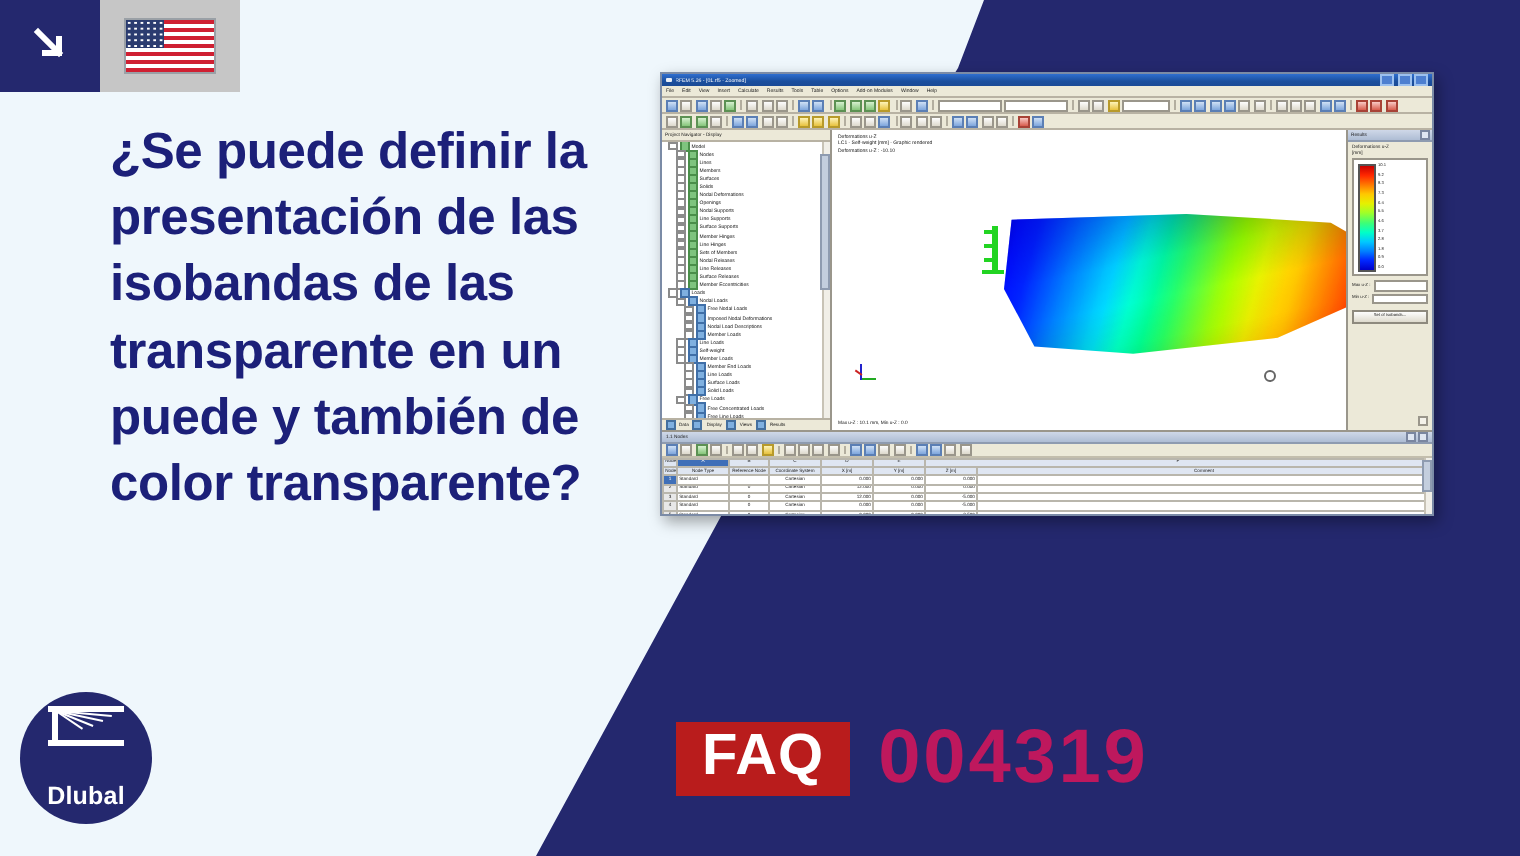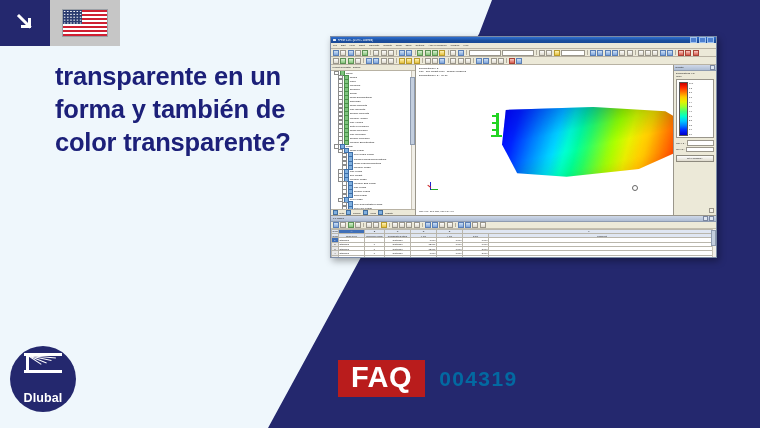--- a/index.html
+++ b/index.html
@@ -59,21 +59,21 @@
   .logo-mark .truss{position:absolute;left:4px;right:1px;top:2px;bottom:3px;}
   .logo-mark .truss i{position:absolute;background:#fff;height:1px;transform-origin:left center;}
   .logo-text{color:#fff;font-size:12.5px;font-weight:700;margin-top:18px;letter-spacing:0.1px;}
 
   
   .faq-row{position:absolute;left:338px;top:360px;display:flex;align-items:center;gap:14px;}
   .faq-tag{
     background:#b91c1c;color:#ffffff;font-size:29px;font-weight:700;
     padding:3px 13px 5px 13px;line-height:1;letter-spacing:0.5px;
   }
-  .faq-num{color:#0369a1;font-size:21px;font-weight:700;letter-spacing:1.4px;line-height:1;}
+  .faq-num{color:#be185d;font-size:38px;font-weight:700;letter-spacing:1.4px;line-height:1;}
 
   
   .app{
     position:absolute;left:330px;top:36px;width:385px;height:220px;
     background:#d6d3ce;border:1px solid #7b8ba6;overflow:hidden;
     box-shadow:2px 3px 7px rgba(0,0,0,.35);
     font-size:2.6px;color:#1a1a1a;
   }
   .app-title{
     height:6px;background:linear-gradient(to bottom,#2f6fd0,#1b4f9e 60%,#1a4a96);
@@ -224,22 +224,25 @@
     </div>
     <div class="tl-flag">
       <div class="flag-box">
         <div class="flag-stripes"></div>
         <div class="flag-canton"></div>
       </div>
     </div>
   </div>
 
   <div class="headline">
+    <span class="ln">¿Se puede definir la</span>
+    <span class="ln">presentación de las</span>
+    <span class="ln">isobandas de las</span>
     <span class="ln">transparente en un</span>
-    <span class="ln">forma y también de</span>
+    <span class="ln">puede y también de</span>
     <span class="ln">color transparente?</span>
   </div>
 
   <div class="logo">
     <div class="logo-mark">
       <span class="bar top"></span>
       <span class="post"></span>
       <span class="truss">
         <i style="left:0;top:0;width:16px;transform:rotate(34deg);"></i>
         <i style="left:0;top:0;width:20px;transform:rotate(22deg);"></i>

